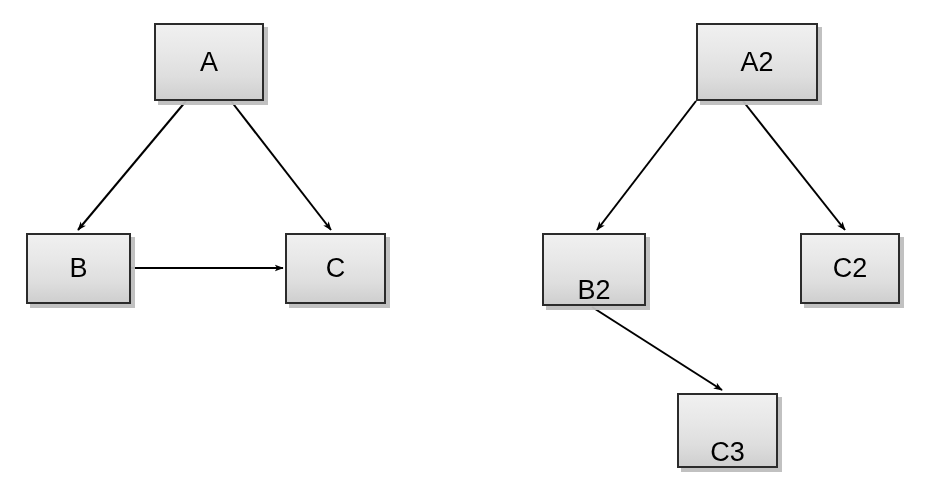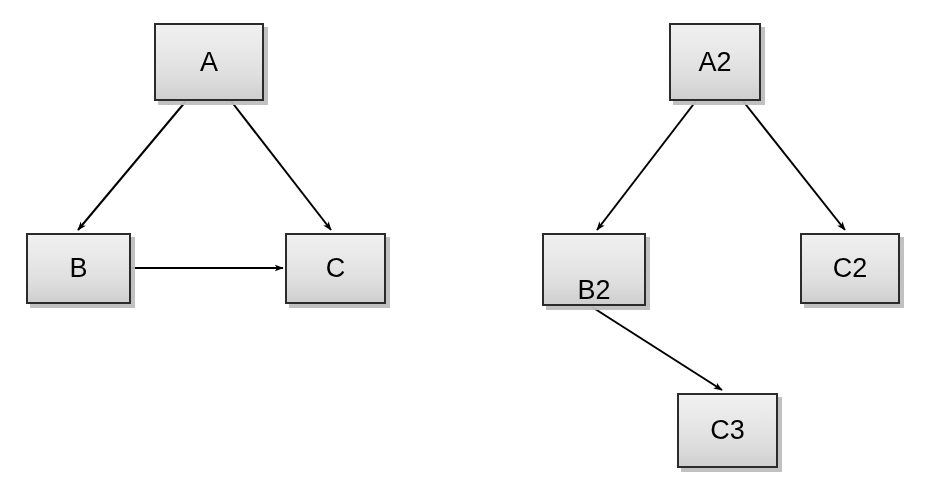--- a/index.html
+++ b/index.html
@@ -77,29 +77,29 @@
   </div>
 
   <div class="node" style="left:26px; top:233px; width:105px; height:71px;">
     <span class="node-label">B</span>
   </div>
 
   <div class="node" style="left:285px; top:233px; width:101px; height:71px;">
     <span class="node-label">C</span>
   </div>
 
-  <div class="node" style="left:669px; top:23px; width:92px; height:78px;">
+  <div class="node" style="left:696px; top:23px; width:122px; height:78px;">
     <span class="node-label">A2</span>
   </div>
 
   <div class="node" style="left:542px; top:233px; width:104px; height:73px;align-items:flex-end;">
     <span class="node-label">B2</span>
   </div>
 
   <div class="node" style="left:800px; top:233px; width:100px; height:71px;align-items:center;">
     <span class="node-label">C2</span>
   </div>
 
-  <div class="node" style="left:677px; top:393px; width:101px; height:75px;">
+  <div class="node" style="left:677px; top:393px; width:101px; height:75px;align-items:flex-end;">
     <span class="node-label">C3</span>
   </div>
 
 </div>
 
 </body></html>

